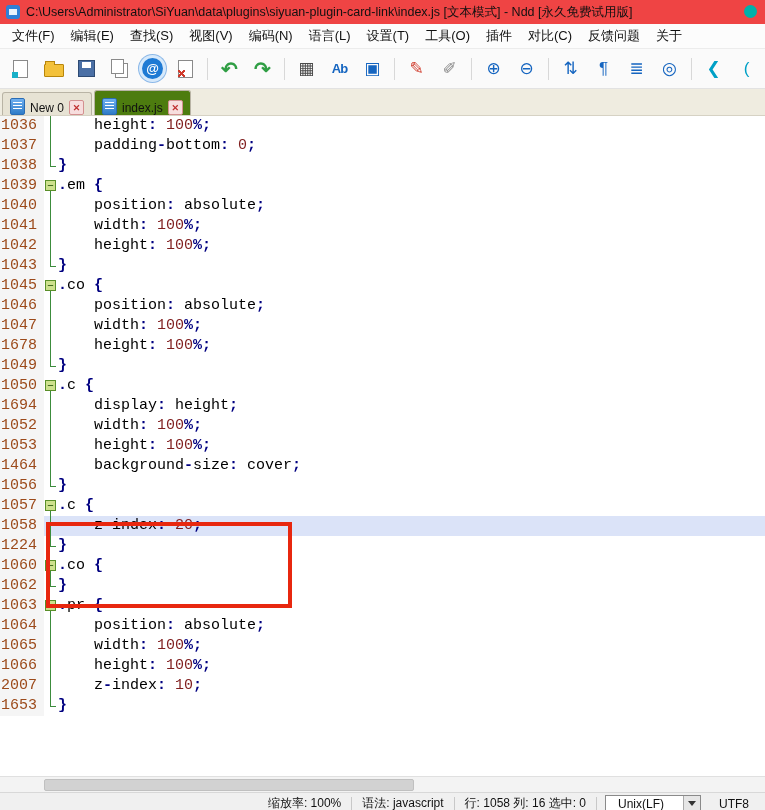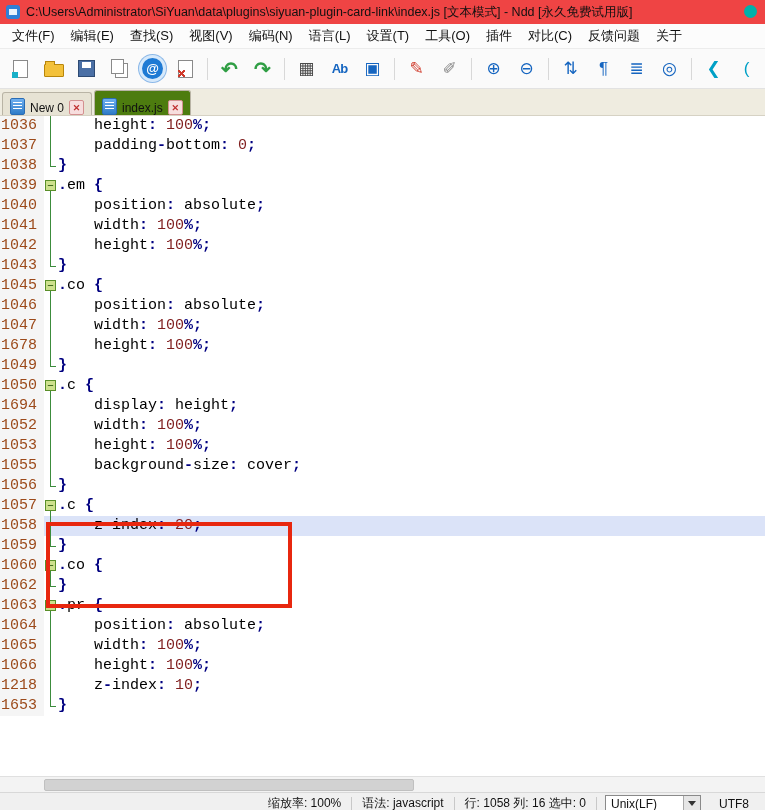--- a/index.html
+++ b/index.html
@@ -59,21 +59,21 @@
   .red-box{position:absolute;left:46px;top:406px;width:238px;height:78px;border:4px solid #e8270f;z-index:5;pointer-events:none}
 
   
   .hscroll{height:15px;background:#f3f3f3;border-top:1px solid #e0e0e0;position:relative;flex:none}
   .hthumb{position:absolute;left:44px;top:2px;width:368px;height:10px;background:#d2d2d2;border:1px solid #c0c0c0;border-radius:2px}
   .statusbar{height:21px;background:#f0f0f0;border-top:1px solid #d8d8d8;display:flex;align-items:center;font-size:12px;color:#111;padding:0 6px;flex:none}
   .st-spacer{flex:1}
   .st-item{padding:0 10px;white-space:nowrap}
   .st-sep{width:1px;height:14px;background:#c8c8c8}
   .eol-combo{display:flex;align-items:center;height:17px;border:1px solid #8a8a8a;background:#fff;margin:0 8px;width:96px;box-sizing:border-box}
-  .eol-text{flex:1;padding-left:5px;font-size:12px;white-space:nowrap}
+  .eol-text{flex:1;padding-left:12px;font-size:12px;white-space:nowrap}
   .eol-arrow{width:16px;height:15px;background:#e6e6e6;border-left:1px solid #aaa;display:flex;align-items:flex-start;justify-content:center}
   .eol-arrow::after{content:"";border:4px solid transparent;border-top:5px solid #333;margin-top:5px}
 </style>
 </head>
 <body>
 
 <div class="app" data-name="app-window">
 
   <div class="titlebar" data-name="title-bar">
     <span class="app-icon" data-name="app-logo-icon"></span>
@@ -226,21 +226,21 @@
           <span class="ln" data-name="line-number">1052</span>
           <span class="fold fold-mid" data-name="fold-margin"></span>
           <span class="code" data-name="code-text"><span>    width</span><span class="op">:</span><span> </span><span class="num">100</span><span class="op">%;</span></span>
         </div>
         <div class="row" data-name="code-line">
           <span class="ln" data-name="line-number">1053</span>
           <span class="fold fold-mid" data-name="fold-margin"></span>
           <span class="code" data-name="code-text"><span>    height</span><span class="op">:</span><span> </span><span class="num">100</span><span class="op">%;</span></span>
         </div>
         <div class="row" data-name="code-line">
-          <span class="ln" data-name="line-number">1055</span>
+          <span class="ln" data-name="line-number">1464</span>
           <span class="fold fold-mid" data-name="fold-margin"></span>
           <span class="code" data-name="code-text"><span>    background</span><span class="op">-</span><span>size</span><span class="op">:</span><span> cover</span><span class="op">;</span></span>
         </div>
         <div class="row" data-name="code-line">
           <span class="ln" data-name="line-number">1056</span>
           <span class="fold fold-end" data-name="fold-margin"></span>
           <span class="code" data-name="code-text"><span class="op">}</span></span>
         </div>
         <div class="row" data-name="code-line">
           <span class="ln" data-name="line-number">1057</span>
@@ -248,21 +248,21 @@
             <span class="fbox" data-name="fold-collapse-icon">−</span>
           </span>
           <span class="code" data-name="code-text"><span class="op">.</span><span>c </span><span class="op">{</span></span>
         </div>
         <div class="row cur" data-name="code-line">
           <span class="ln" data-name="line-number">1058</span>
           <span class="fold fold-mid" data-name="fold-margin"></span>
           <span class="code" data-name="code-text"><span>    z</span><span class="op">-</span><span>index</span><span class="op">:</span><span> </span><span class="num">20</span><span class="op">;</span></span>
         </div>
         <div class="row" data-name="code-line">
-          <span class="ln" data-name="line-number">1059</span>
+          <span class="ln" data-name="line-number">1224</span>
           <span class="fold fold-end" data-name="fold-margin"></span>
           <span class="code" data-name="code-text"><span class="op">}</span></span>
         </div>
         <div class="row" data-name="code-line">
           <span class="ln" data-name="line-number">1060</span>
           <span class="fold fold-open" data-name="fold-margin">
             <span class="fbox" data-name="fold-collapse-icon">−</span>
           </span>
           <span class="code" data-name="code-text"><span class="op">.</span><span>co </span><span class="op">{</span></span>
         </div>
@@ -287,21 +287,21 @@
           <span class="ln" data-name="line-number">1065</span>
           <span class="fold fold-mid" data-name="fold-margin"></span>
           <span class="code" data-name="code-text"><span>    width</span><span class="op">:</span><span> </span><span class="num">100</span><span class="op">%;</span></span>
         </div>
         <div class="row" data-name="code-line">
           <span class="ln" data-name="line-number">1066</span>
           <span class="fold fold-mid" data-name="fold-margin"></span>
           <span class="code" data-name="code-text"><span>    height</span><span class="op">:</span><span> </span><span class="num">100</span><span class="op">%;</span></span>
         </div>
         <div class="row" data-name="code-line">
-          <span class="ln" data-name="line-number">1218</span>
+          <span class="ln" data-name="line-number">2007</span>
           <span class="fold fold-mid" data-name="fold-margin"></span>
           <span class="code" data-name="code-text"><span>    z</span><span class="op">-</span><span>index</span><span class="op">:</span><span> </span><span class="num">10</span><span class="op">;</span></span>
         </div>
         <div class="row" data-name="code-line">
           <span class="ln" data-name="line-number">1653</span>
           <span class="fold fold-end" data-name="fold-margin"></span>
           <span class="code" data-name="code-text"><span class="op">}</span></span>
         </div>
       </div>
     <div class="red-box" data-name="annotation-red-box" style="border-color: rgb(232, 39, 15);"></div>

